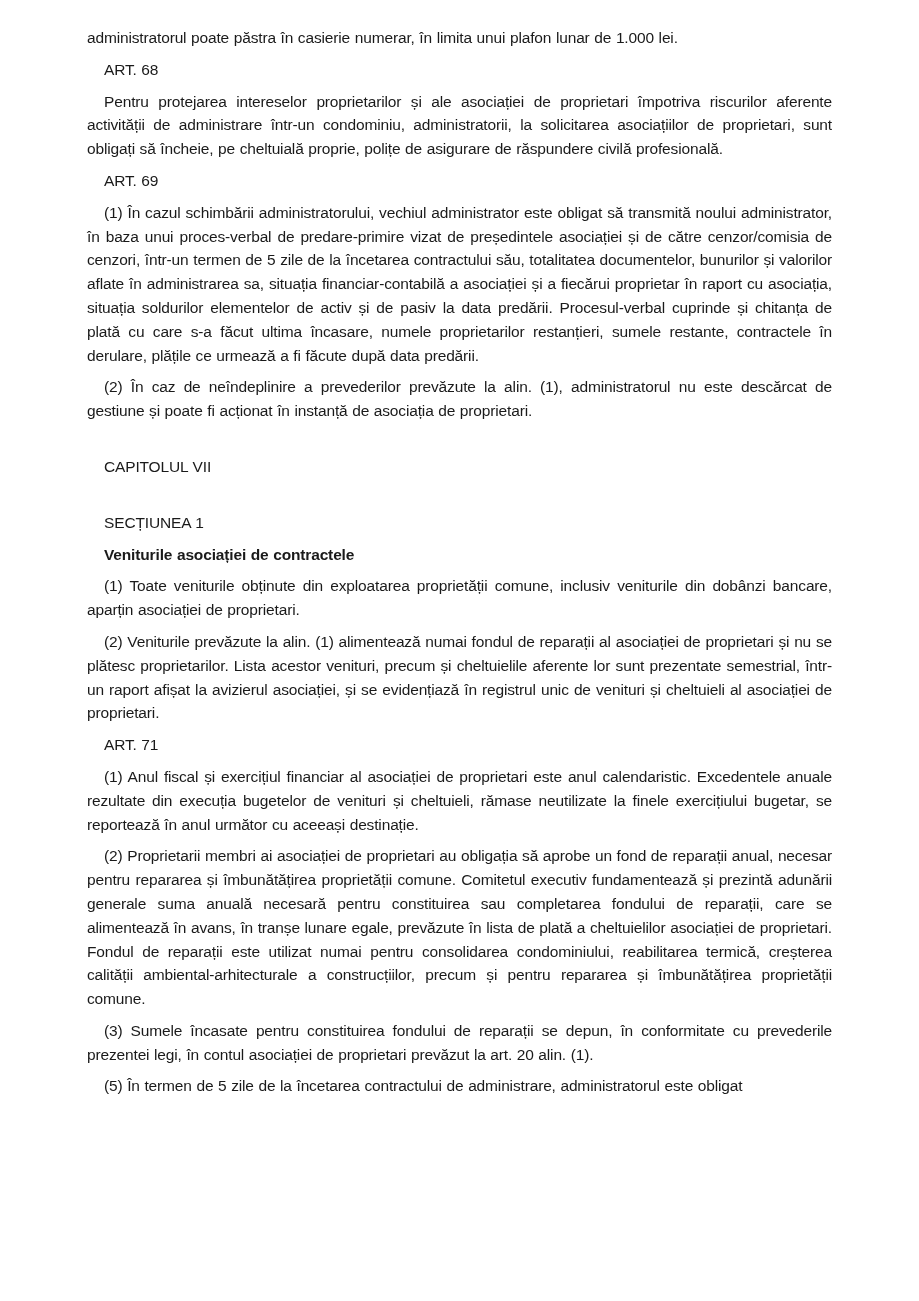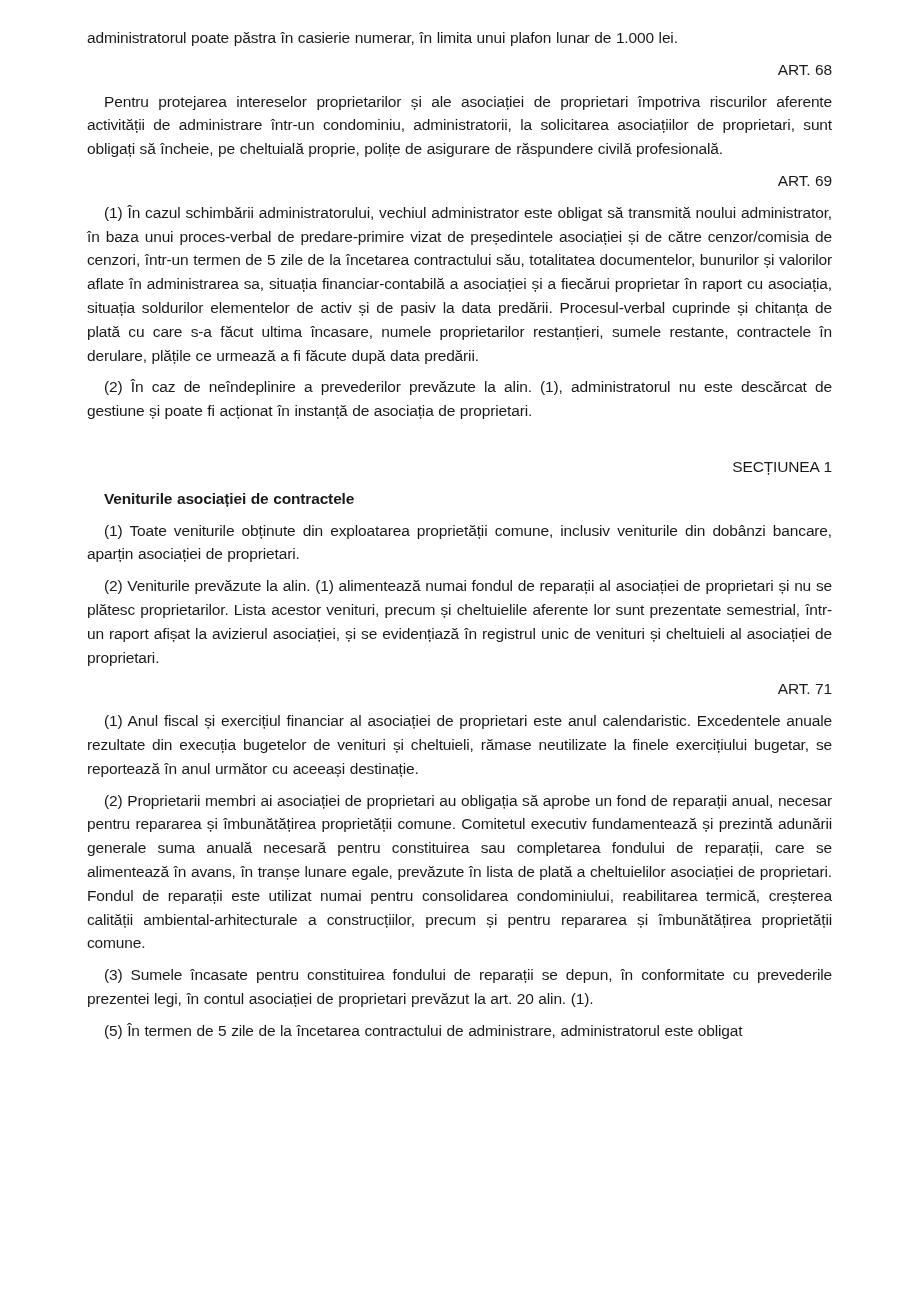--- a/index.html
+++ b/index.html
@@ -27,40 +27,41 @@
     text-align: justify;
     text-indent: 17px;
     word-spacing: 0.5px;
   }
   .page p.cont {
     text-indent: 0;
   }
   .page p.art,
   .page p.chapter,
   .page p.section {
-    text-align: right;
+    text-align: left;
   }
   .page p.title-bold {
     font-weight: bold;
     text-align: left;
   }
   .page p.gap-before {
     margin-top: 32px;
   }
 </style>
 </head>
 <body>
 
 <div class="page">
   <p class="cont">administratorul poate păstra în casierie numerar, în limita unui plafon lunar de 1.000 lei.</p>
   <p class="art">ART. 68</p>
   <p class="body">Pentru protejarea intereselor proprietarilor și ale asociației de proprietari împotriva riscurilor aferente activității de administrare într-un condominiu, administratorii, la solicitarea asociațiilor de proprietari, sunt obligați să încheie, pe cheltuială proprie, polițe de asigurare de răspundere civilă profesională.</p>
   <p class="art">ART. 69</p>
   <p class="body">(1) În cazul schimbării administratorului, vechiul administrator este obligat să transmită noului administrator, în baza unui proces-verbal de predare-primire vizat de președintele asociației și de către cenzor/comisia de cenzori, într-un termen de 5 zile de la încetarea contractului său, totalitatea documentelor, bunurilor și valorilor aflate în administrarea sa, situația financiar-contabilă a asociației și a fiecărui proprietar în raport cu asociația, situația soldurilor elementelor de activ și de pasiv la data predării. Procesul-verbal cuprinde și chitanța de plată cu care s-a făcut ultima încasare, numele proprietarilor restanțieri, sumele restante, contractele în derulare, plățile ce urmează a fi făcute după data predării.</p>
   <p class="body">(2) În caz de neîndeplinire a prevederilor prevăzute la alin. (1), administratorul nu este descărcat de gestiune și poate fi acționat în instanță de asociația de proprietari.</p>
+  <p class="chapter gap-before">CAPITOLUL VII</p>
   <p class="section gap-before">SECȚIUNEA 1</p>
   <p class="title-bold">Veniturile asociației de contractele</p>
   <p class="body">(1) Toate veniturile obținute din exploatarea proprietății comune, inclusiv veniturile din dobânzi bancare, aparțin asociației de proprietari.</p>
   <p class="body">(2) Veniturile prevăzute la alin. (1) alimentează numai fondul de reparații al asociației de proprietari și nu se plătesc proprietarilor. Lista acestor venituri, precum și cheltuielile aferente lor sunt prezentate semestrial, într-un raport afișat la avizierul asociației, și se evidențiază în registrul unic de venituri și cheltuieli al asociației de proprietari.</p>
   <p class="art">ART. 71</p>
   <p class="body">(1) Anul fiscal și exercițiul financiar al asociației de proprietari este anul calendaristic. Excedentele anuale rezultate din execuția bugetelor de venituri și cheltuieli, rămase neutilizate la finele exercițiului bugetar, se reportează în anul următor cu aceeași destinație.</p>
   <p class="body">(2) Proprietarii membri ai asociației de proprietari au obligația să aprobe un fond de reparații anual, necesar pentru repararea și îmbunătățirea proprietății comune. Comitetul executiv fundamentează și prezintă adunării generale suma anuală necesară pentru constituirea sau completarea fondului de reparații, care se alimentează în avans, în tranșe lunare egale, prevăzute în lista de plată a cheltuielilor asociației de proprietari. Fondul de reparații este utilizat numai pentru consolidarea condominiului, reabilitarea termică, creșterea calității ambiental-arhitecturale a construcțiilor, precum și pentru repararea și îmbunătățirea proprietății comune.</p>
   <p class="body">(3) Sumele încasate pentru constituirea fondului de reparații se depun, în conformitate cu prevederile prezentei legi, în contul asociației de proprietari prevăzut la art. 20 alin. (1).</p>
   <p class="body">(5) În termen de 5 zile de la încetarea contractului de administrare, administratorul este obligat</p>
 </div>

